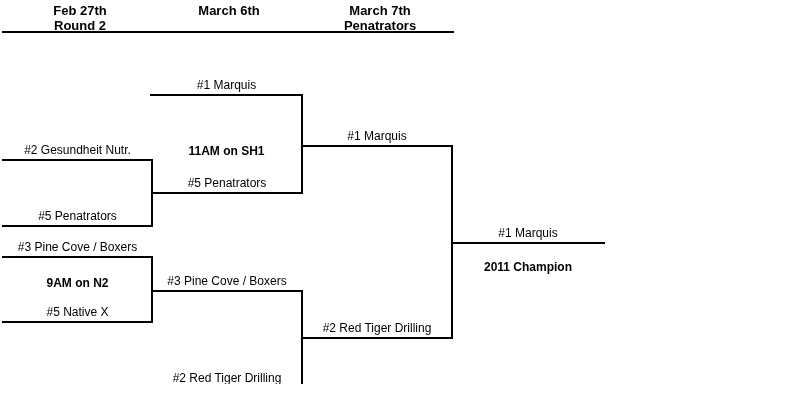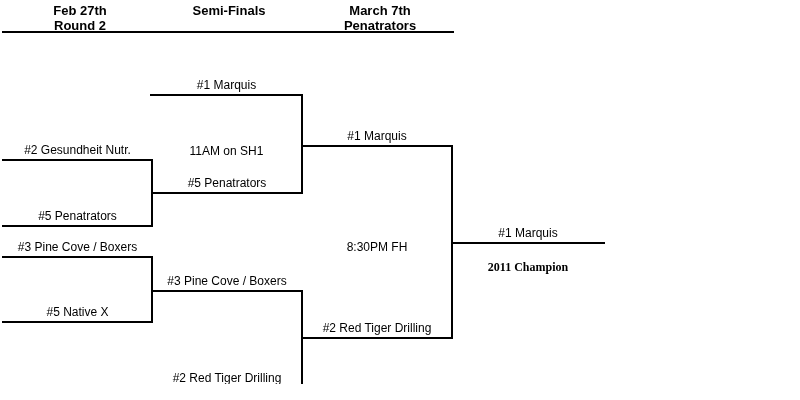--- a/index.html
+++ b/index.html
@@ -25,76 +25,76 @@
     background:var(--line-color);
   }
   .lbl{
     position:absolute;
     text-align:center;
     font-size:12px;
     line-height:14px;
     white-space:nowrap;
   }
   .team{font-weight:normal;}
-  .game{font-weight:normal;}
-  .winner-caption{font-weight:bold;font-family:Liberation Serif, serif;}
+  .game{font-weight:bold;}
+  .winner-caption{font-weight:bold;}
   .hdr{
     position:absolute;
     text-align:center;
     font-size:13px;
     line-height:15px;
     font-weight:bold;
   }
 </style>
 </head>
 <body>
 
 <div id="bracket-canvas">
 
   <div class="hdr" style="left:5px;top:3px;width:150px;">
     <div>Feb 27th</div>
     <div>Round 2</div>
   </div>
   <div class="hdr" style="left:154px;top:3px;width:150px;">
-    <div>Semi-Finals</div>
+    <div>March 6th</div>
   </div>
   <div class="hdr" style="left:305px;top:3px;width:150px;">
     <div>March 7th</div>
     <div>Penatrators</div>
   </div>
   <div class="hline" style="left:2px;top:31px;width:452px;height:2px;"></div>
 
   <div class="lbl team" style="left:2px;top:143px;width:151px;">#2 Gesundheit Nutr.</div>
   <div class="hline" style="left:2px;top:159px;width:151px;height:2px;"></div>
   <div class="lbl team" style="left:2px;top:209px;width:151px;">#5 Penatrators</div>
   <div class="hline" style="left:2px;top:225px;width:151px;height:2px;"></div>
   <div class="vline" style="left:151px;top:159px;width:2px;height:68px;"></div>
 
   <div class="lbl team" style="left:2px;top:240px;width:151px;">#3 Pine Cove / Boxers</div>
   <div class="hline" style="left:2px;top:256px;width:151px;height:2px;"></div>
+  <div class="lbl game" style="left:2px;top:276px;width:151px;">9AM on N2</div>
   <div class="lbl team" style="left:2px;top:305px;width:151px;">#5 Native X</div>
   <div class="hline" style="left:2px;top:321px;width:151px;height:2px;"></div>
   <div class="vline" style="left:151px;top:256px;width:2px;height:67px;"></div>
 
   <div class="lbl team" style="left:150px;top:78px;width:153px;">#1 Marquis</div>
   <div class="hline" style="left:150px;top:94px;width:153px;height:2px;"></div>
   <div class="lbl game" style="left:150px;top:144px;width:153px;">11AM on SH1</div>
   <div class="lbl team" style="left:151px;top:176px;width:152px;">#5 Penatrators</div>
   <div class="hline" style="left:151px;top:192px;width:152px;height:2px;"></div>
   <div class="vline" style="left:301px;top:94px;width:2px;height:100px;"></div>
 
   <div class="lbl team" style="left:151px;top:274px;width:152px;">#3 Pine Cove / Boxers</div>
   <div class="hline" style="left:151px;top:290px;width:152px;height:2px;"></div>
   <div class="lbl team" style="left:151px;top:371px;width:152px;">#2 Red Tiger Drilling</div>
   <div class="hline" style="left:151px;top:387px;width:152px;height:2px;"></div>
   <div class="vline" style="left:301px;top:290px;width:2px;height:99px;"></div>
 
   <div class="lbl team" style="left:301px;top:129px;width:152px;">#1 Marquis</div>
   <div class="hline" style="left:301px;top:145px;width:152px;height:2px;"></div>
-  <div class="lbl game" style="left:301px;top:240px;width:152px;">8:30PM FH</div>
   <div class="lbl team" style="left:301px;top:321px;width:152px;">#2 Red Tiger Drilling</div>
   <div class="hline" style="left:301px;top:337px;width:152px;height:2px;"></div>
   <div class="vline" style="left:451px;top:145px;width:2px;height:194px;"></div>
 
   <div class="lbl team" style="left:451px;top:226px;width:154px;">#1 Marquis</div>
   <div class="hline" style="left:451px;top:242px;width:154px;height:2px;"></div>
   <div class="lbl winner-caption" style="left:451px;top:260px;width:154px;">2011 Champion</div>
 
 </div>
 

